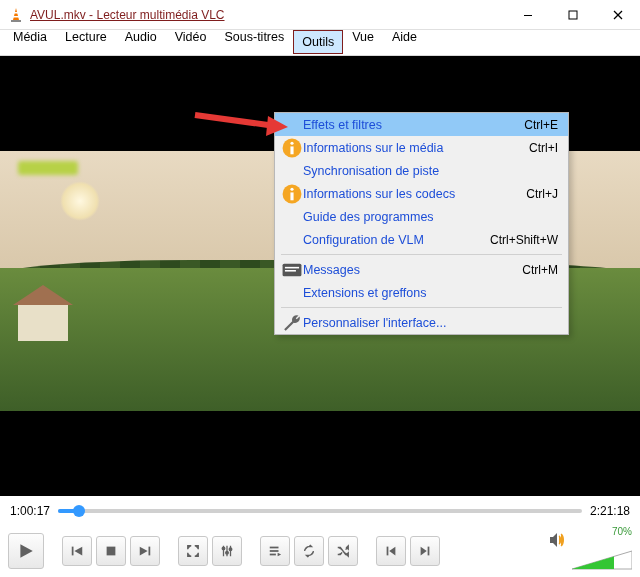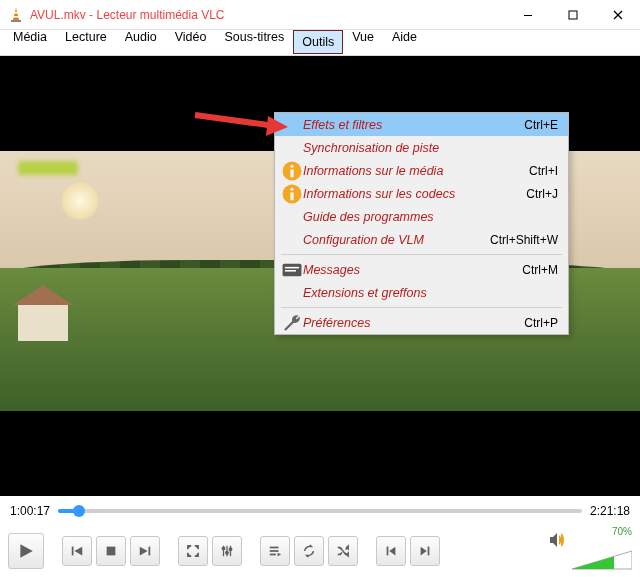--- a/index.html
+++ b/index.html
@@ -1,20 +1,20 @@
 <!DOCTYPE html>
 <html><head>
 <meta charset="utf-8">
 <style>
   * { box-sizing: border-box; margin: 0; padding: 0; font-family: "Segoe UI", Tahoma, sans-serif; }
   body { background: #fff; width: 640px; height: 577px; overflow: hidden; position: relative; }
 
   .titlebar { height: 30px; display: flex; align-items: center; padding: 0 0 0 8px; border-bottom: 1px solid #e0e0e0; background:#fff; }
   .titlebar .vlc-cone { width: 16px; height: 16px; margin-right: 6px; }
-  .titlebar .title { font-size: 12px; color: #ef4444; flex: 1; }
+  .titlebar .title { font-size: 12px; color: #7f1d1d; flex: 1; text-decoration: underline; }
   .titlebar .win-btns { display: flex; }
   .titlebar .win-btn { width: 45px; height: 29px; display:flex; align-items:center; justify-content:center; font-size: 11px; color:#000; }
   .titlebar .win-btn svg { width:10px; height:10px; }
 
   .menubar { height: 26px; display: flex; align-items: flex-start; padding: 0 4px; border-bottom: 1px solid #d9d9d9; font-size: 12.5px; background:#fff; }
   .menubar .menu-item { padding: 0 9px; display:flex; align-items:center; color:#000; cursor:default; }
   .menubar .menu-item.open { background:#cde8ff; border:1px solid #7f1d1d; padding: 4px 8px; }
 
   .video-area { position: relative; height: 440px; background: #000; overflow:hidden; }
   .video-frame { position:absolute; left:0; right:0; top:95px; height:260px; background: linear-gradient(to bottom, #e5d2b8 0%, #d9c6aa 40%, #7f9a53 55%, #4a6f2f 100%); }
@@ -23,21 +23,21 @@
   .video-frame .ground { position:absolute; left:0; right:0; bottom:0; height:55%; background: linear-gradient(to bottom, #6a8c3e, #3e5f28); }
   .video-frame .house { position:absolute; left:18px; bottom:70px; width:50px; height:38px; background:#e8e0c8; }
   .video-frame .house::before { content:""; position:absolute; left:-5px; top:-18px; width:0; height:0; border-left:30px solid transparent; border-right:30px solid transparent; border-bottom:20px solid #a07050; }
   .video-frame .treeline { position:absolute; left:0; right:0; top:42%; height:30px; background: repeating-linear-gradient(90deg, #2e4a1e 0 20px, #3a5825 20px 40px); border-radius: 40% 60% 50% 70% / 20px; }
   .watermark { position:absolute; left:18px; top:105px; width:60px; height:14px; background:#b7d147; filter: blur(2px); border-radius:3px; }
 
   .dropdown { position:absolute; left:274px; top:56px; width:295px; background:#f0f0f0; border:1px solid #b8b8b8; box-shadow: 3px 3px 6px rgba(0,0,0,0.2); font-size:12.5px; z-index:10; }
   .dropdown .row { display:flex; align-items:center; height:23px; padding: 0 10px 0 6px; }
   .dropdown .row.hover { background:#91c9f7; }
   .dropdown .ico { width:22px; display:flex; align-items:center; justify-content:center; color:#555; }
-  .dropdown .lbl { flex:1; color:#b91c1c;font-style:italic; }
+  .dropdown .lbl { flex:1; color:#1d4ed8; }
   .dropdown .shortcut { color:#000; font-size:12px; }
   .dropdown .sep { height:1px; background:#d0d0d0; margin:3px 6px; }
 
   .red-arrow { position:absolute; left:190px; top:53px; z-index:11; }
 
   .timebar { height:30px; display:flex; align-items:center; padding: 4px 10px; gap:8px; background:#fff; }
   .timebar .time { font-size:12px; color:#000; }
   .seek { flex:1; position:relative; height:8px; }
   .seek .track { position:absolute; inset:2px 0; background:#d0d0d0; border-radius:4px; }
   .seek .fill { position:absolute; top:2px; bottom:2px; left:0; width:4%; background:#3399ff; border-radius:4px; }
@@ -108,36 +108,36 @@
   </div>
   <div class="watermark"></div>
 
   <div class="dropdown">
     <div class="row hover">
       <span class="ico"></span>
       <span class="lbl">Effets et filtres</span>
       <span class="shortcut">Ctrl+E</span>
     </div>
     <div class="row">
-      <span class="ico"></span>
-      <span class="lbl">Synchronisation de piste</span>
-      <span class="shortcut"></span>
-    </div>
-    <div class="row">
       <span class="ico">
           <svg viewBox="0 0 14 14">
             <circle cx="7" cy="7" r="6" fill="#f5a623"></circle>
             <rect x="6" y="6" width="2" height="5" fill="#fff"></rect>
             <circle cx="7" cy="4" r="1" fill="#fff"></circle>
           </svg>
         </span>
       <span class="lbl">Informations sur le média</span>
       <span class="shortcut">Ctrl+I</span>
     </div>
     <div class="row">
+      <span class="ico"></span>
+      <span class="lbl">Synchronisation de piste</span>
+      <span class="shortcut"></span>
+    </div>
+    <div class="row">
       <span class="ico">
           <svg viewBox="0 0 14 14">
             <circle cx="7" cy="7" r="6" fill="#f5a623"></circle>
             <rect x="6" y="6" width="2" height="5" fill="#fff"></rect>
             <circle cx="7" cy="4" r="1" fill="#fff"></circle>
           </svg>
         </span>
       <span class="lbl">Informations sur les codecs</span>
       <span class="shortcut">Ctrl+J</span>
     </div>
@@ -168,22 +168,22 @@
       <span class="lbl">Extensions et greffons</span>
       <span class="shortcut"></span>
     </div>
     <div class="sep"></div>
     <div class="row">
       <span class="ico">
           <svg viewBox="0 0 14 14">
             <path d="M10 2a3 3 0 00-3 3c0 .3.05.6.14.87L2 11l1 1 5.13-5.14c.27.1.57.14.87.14a3 3 0 003-3c0-.4-.08-.77-.22-1.12L10 4.6 9.4 4l1.72-1.78A3 3 0 0010 2z" fill="#666"></path>
           </svg>
         </span>
-      <span class="lbl">Préférences</span>
-      <span class="shortcut">Ctrl+P</span>
+      <span class="lbl">Personnaliser l'interface...</span>
+      <span class="shortcut"></span>
     </div>
   </div>
 
   <svg class="red-arrow" width="100" height="36">
     <line x1="5" y1="6" x2="78" y2="16" stroke="#e53935" stroke-width="6"></line>
     <polygon points="78,7 98,18 76,27" fill="#e53935"></polygon>
   </svg>
 </div>
 
 <div class="timebar">

